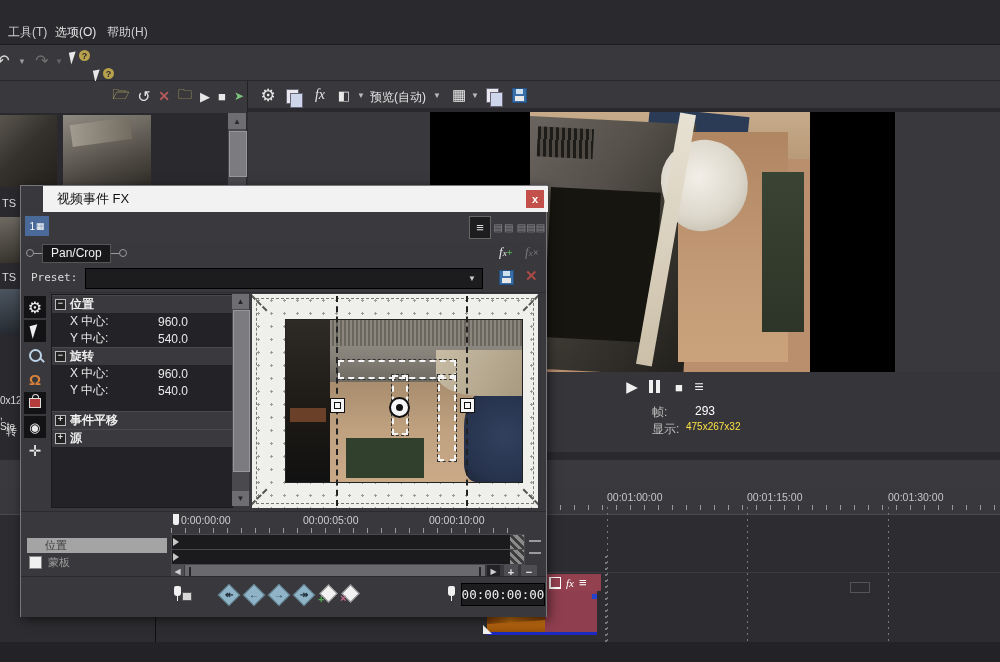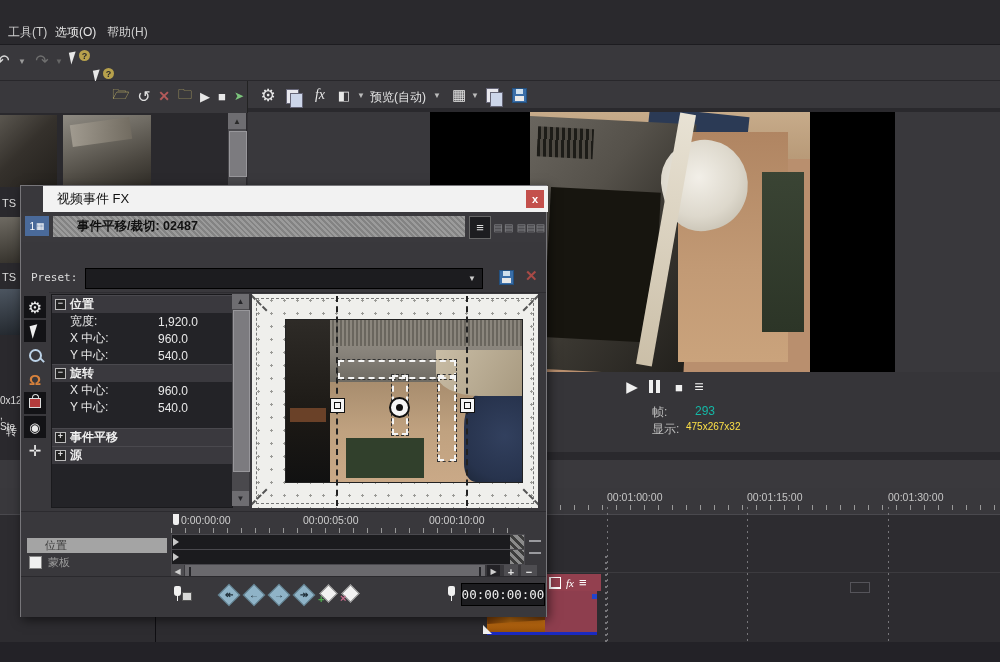--- a/index.html
+++ b/index.html
@@ -156,21 +156,21 @@
     <div class="abs" style="left:0;top:291px;width:752px;height:80px;background:#363539;">
       <div class="abs tbtn" style="left:375px;top:6px;width:18px;height:18px;font-size:15px;color:#f0f0f0;">▶</div>
       <div class="abs" style="left:401px;top:8px;width:12px;height:13px;">
         <span class="abs" style="left:0;top:0;width:4px;height:13px;background:#f0f0f0;"></span>
         <span class="abs" style="left:7px;top:0;width:4px;height:13px;background:#f0f0f0;"></span>
       </div>
       <div class="abs tbtn" style="left:423px;top:6px;width:16px;height:18px;font-size:13px;color:#f0f0f0;">■</div>
       <div class="abs tbtn" style="left:443px;top:5px;width:16px;height:20px;font-size:16px;color:#f0f0f0;">≡</div>
 
       <div class="abs" style="left:404px;top:32px;font-size:12px;color:#bdbdbd;">帧:</div>
-      <div class="abs" style="left:447px;top:32px;font-size:12px;color:#14b8a6;">293</div>
+      <div class="abs" style="left:447px;top:32px;font-size:12px;color:#ffffff;">293</div>
       <div class="abs" style="left:404px;top:49px;font-size:12px;color:#bdbdbd;">显示:</div>
       <div class="abs" style="left:438px;top:49px;font-size:10px;color:#fde047;">475x267x32</div>
     </div>
   </div>
 
   <div class="abs" style="left:0;top:452px;width:1000px;height:210px;background:#2d2c30;">
     <div class="abs" style="left:0;top:0;width:1000px;height:8px;background:#2a292d;"></div>
     <div class="abs" style="left:0;top:8px;width:1000px;height:28px;background:#3a393d;"></div>
 
     <div class="abs" style="left:0;top:36px;width:1000px;height:26px;background:#39383c;border-bottom:1px solid #4a494e;">
@@ -213,28 +213,34 @@
     <div class="abs" style="left:0;top:0;width:505px;height:26px;background:#f2f2f2;display:flex;align-items:center;margin-left:22px;">
       <span style="margin-left:14px;font-size:13px;color:#111;">视频事件 FX</span>
       <span class="abs ico" style="right:4px;top:4px;width:18px;height:18px;background:#c4504c;color:#fff;font-size:11px;font-weight:bold;">x</span>
     </div>
 
     <div class="abs" style="left:0;top:26px;width:525px;height:30px;background:#3a393d;">
       <div class="abs ico" style="left:4px;top:4px;width:24px;height:20px;background:#4a6a9a;color:#fff;font-size:10px;gap:1px;">
         <span>1</span>
           <span style="font-size:9px;">▦</span>
       </div>
-      <div class="abs hatch-gray" style="left:32px;top:4px;width:412px;height:21px;display:flex;align-items:center;">
-        <span style="margin-left:24px;font-size:12.5px;font-weight:bold;color:#111;">事件平移/裁切: 02487</span>
-      </div>
       <div class="abs ico" style="left:448px;top:4px;width:20px;height:21px;background:#1d1d20;border:1px solid #666;color:#ddd;font-size:13px;">≡</div>
       <div class="abs ico" style="left:473px;top:8px;width:20px;height:14px;color:#8a8a8e;font-size:10px;letter-spacing:1px;">▤▤</div>
       <div class="abs ico" style="left:498px;top:8px;width:24px;height:14px;color:#8a8a8e;font-size:10px;letter-spacing:0;">▤▤▤</div>
     </div>
 
+    <div class="abs" style="left:0;top:56px;width:525px;height:22px;background:#39383c;display:flex;align-items:center;">
+      <span class="chain-dot" style="margin-left:5px;"></span>
+      <span class="chain-line"></span>
+      <span style="background:#18181b;color:#f0f0f0;font-size:12px;padding:1px 8px 2px 8px;border:1px solid #555;">Pan/Crop</span>
+      <span class="chain-line"></span>
+      <span class="chain-dot"></span>
+      <span class="abs" style="left:478px;top:2px;font-size:13px;font-style:italic;font-family:'Liberation Serif',serif;color:#e8e8e8;">f<span style="font-size:9px;">x</span><span style="color:#5db85d;font-size:10px;font-weight:bold;">+</span></span>
+      <span class="abs" style="left:504px;top:2px;font-size:13px;font-style:italic;font-family:'Liberation Serif',serif;color:#77767b;">f<span style="font-size:9px;">x</span><span style="font-size:10px;font-weight:bold;">×</span></span>
+    </div>
 
     <div class="abs" style="left:0;top:78px;width:525px;height:28px;background:#39383c;border-bottom:1px solid #2e2d31;">
       <span class="abs mono" style="left:10px;top:7px;font-size:11px;color:#dcdcdc;text-align:right;">Preset:</span>
       <div class="abs" style="left:64px;top:4px;width:396px;height:19px;background:#1c1c1f;border:1px solid #000;">
         <span class="abs" style="right:6px;top:5px;font-size:8px;color:#ccc;">▼</span>
       </div>
       <div class="abs" style="left:478px;top:6px;">
           <span class="floppy" style="display:block;"></span>
         </div>
       <div class="abs" style="left:504px;top:3px;font-size:15px;font-weight:bold;color:#a84a46;">✕</div>
@@ -257,24 +263,20 @@
           </span>
       </div>
       <div class="abs ico" style="left:3px;top:124px;width:22px;height:22px;background:#131316;color:#e8e8e8;font-size:13px;">◉</div>
       <div class="abs ico" style="left:3px;top:148px;width:22px;height:22px;color:#e8e8e8;font-size:15px;">✛</div>
     </div>
 
     <div class="abs" style="left:30px;top:108px;width:180px;height:212px;background:#232327;border:1px solid #1a1a1d;">
       <div class="psec">
           <span class="pbox">−</span>
           <span>位置</span>
-        </div>
-      <div class="prow">
-          <span class="lab">宽度:</span>
-          <span>1,920.0</span>
         </div>
       <div class="prow">
           <span class="lab">X 中心:</span>
           <span>960.0</span>
         </div>
       <div class="prow">
           <span class="lab">Y 中心:</span>
           <span>540.0</span>
         </div>
       <div class="psec">

